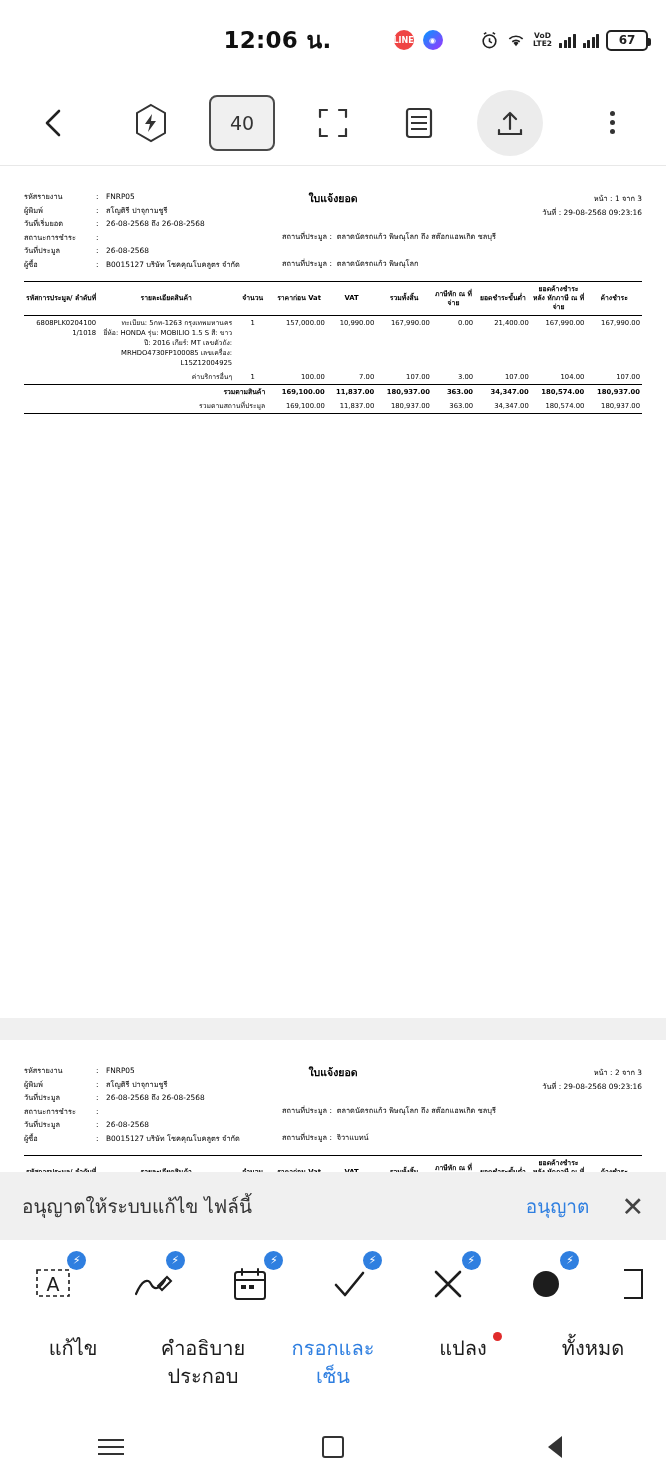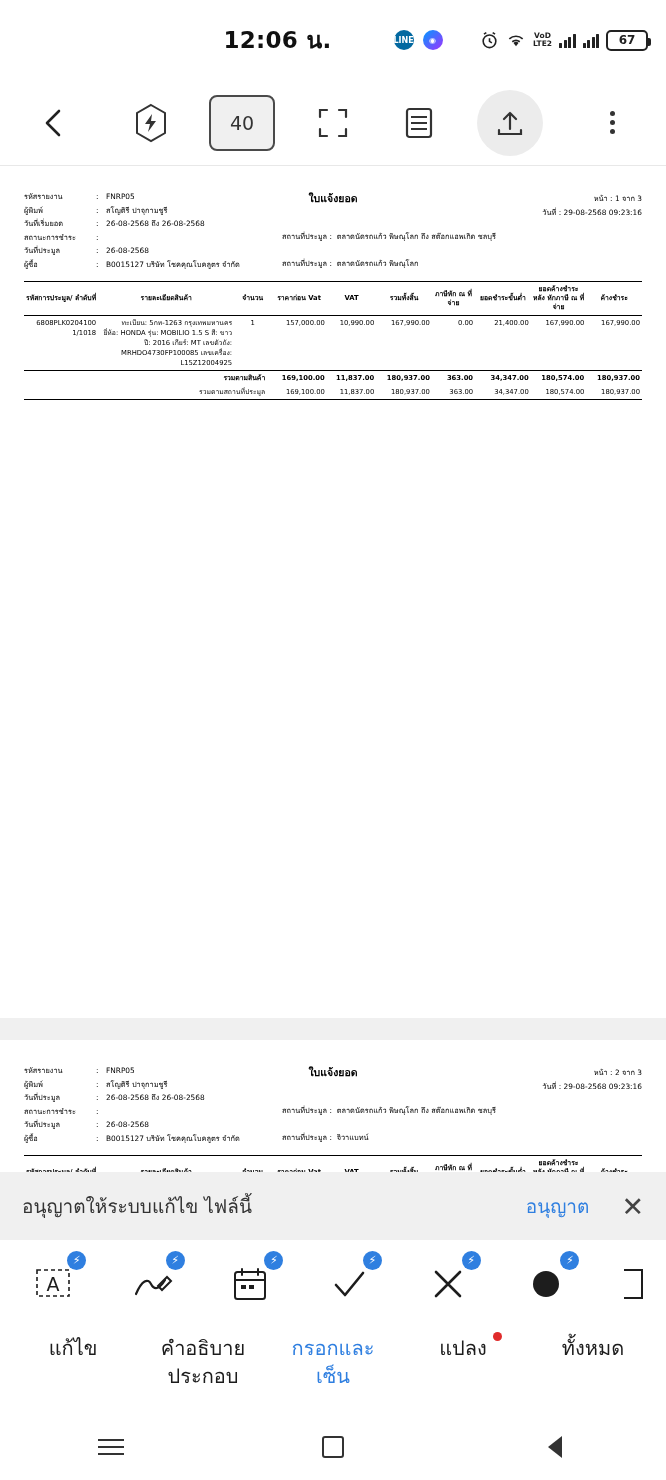--- a/index.html
+++ b/index.html
@@ -38,21 +38,21 @@
     display: flex;
     align-items: center;
     gap: 9px;
     margin-left: 14px;
   }
   .badge-circle {
     width: 20px; height: 20px; border-radius: 50%;
     display: flex; align-items: center; justify-content: center;
     font-size: 8px; color: #fff; font-weight: bold;
   }
-  .line-badge { background: #0369a1; margin-left: 48px; }
+  .line-badge { background: #ef4444; margin-left: 48px; }
   .msgr-badge { background: linear-gradient(135deg,#0099ff,#a033ff); }
   .status-right {
     position: absolute;
     right: 18px;
     top: 0; bottom: 0;
     display: flex;
     align-items: center;
     gap: 7px;
   }
   .ico { display: inline-flex; align-items: center; justify-content: center; }
@@ -487,20 +487,32 @@
 L15Z12004925</td>
               <td class="c-center">1</td>
               <td class="c-right">157,000.00</td>
               <td class="c-right">10,990.00</td>
               <td class="c-right">167,990.00</td>
               <td class="c-right">0.00</td>
               <td class="c-right">21,400.00</td>
               <td class="c-right">167,990.00</td>
               <td class="c-right">167,990.00</td>
             </tr>
+            <tr>
+              <td class="c-left"></td>
+              <td class="c-left">ค่าบริการอื่นๆ</td>
+              <td class="c-center">1</td>
+              <td class="c-right">100.00</td>
+              <td class="c-right">7.00</td>
+              <td class="c-right">107.00</td>
+              <td class="c-right">3.00</td>
+              <td class="c-right">107.00</td>
+              <td class="c-right">104.00</td>
+              <td class="c-right">107.00</td>
+            </tr>
             <tr class="sum-row">
               <td colspan="3" class="totlabel">รวมตามสินค้า</td>
               <td class="c-right">169,100.00</td>
               <td class="c-right">11,837.00</td>
               <td class="c-right">180,937.00</td>
               <td class="c-right">363.00</td>
               <td class="c-right">34,347.00</td>
               <td class="c-right">180,574.00</td>
               <td class="c-right">180,937.00</td>
             </tr>

